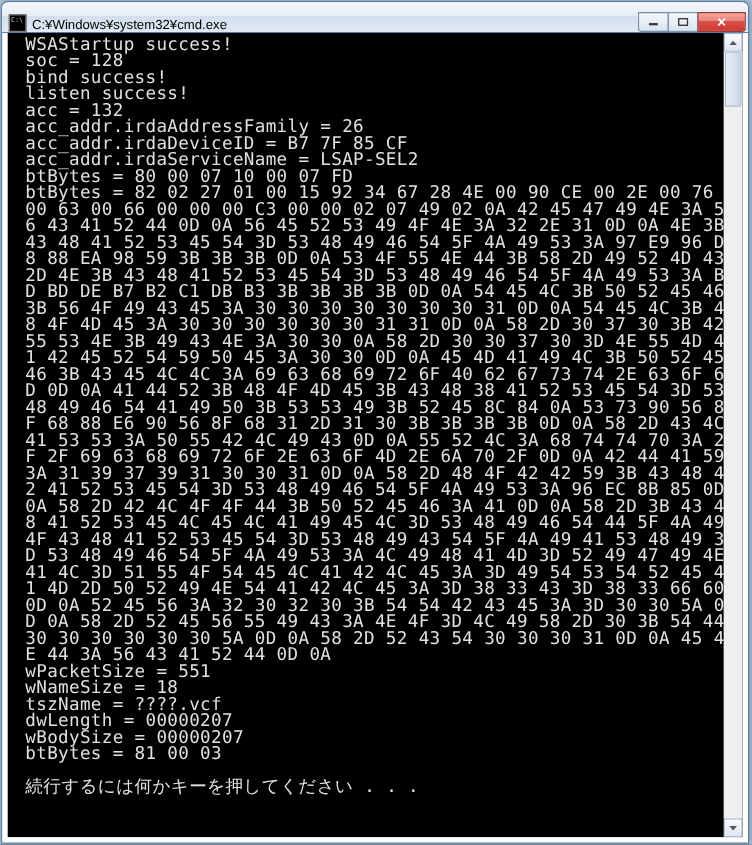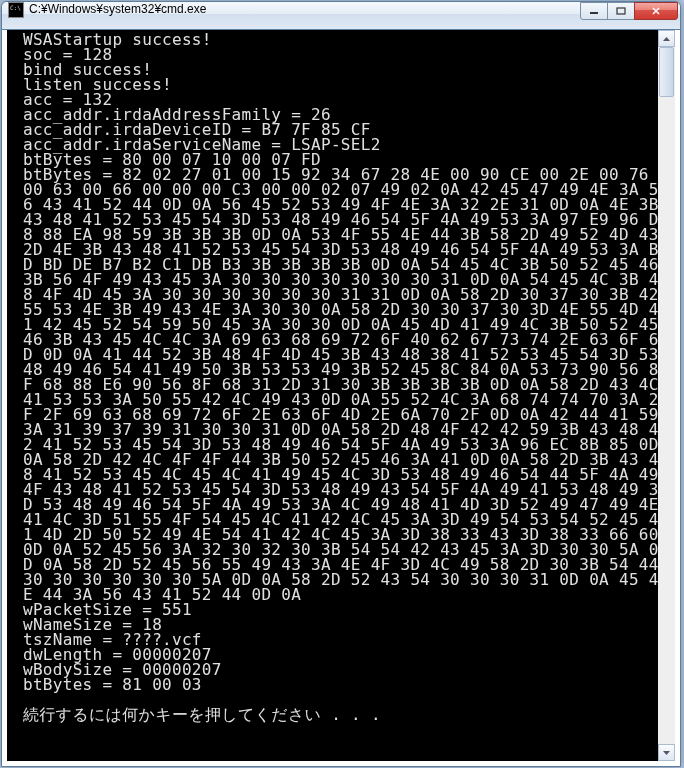--- a/index.html
+++ b/index.html
@@ -20,21 +20,21 @@
       border: 1px solid #5A7FA0;
       border-radius: 6px 6px 0 0;
       box-shadow: 0 0 8px rgba(0,0,0,0.3);
     }
     .titlebar {
       height: 28px;
       background: linear-gradient(to bottom, #F5F9FC 0%, #E4ECF5 45%, #D3DFEE 46%, #DFE9F5 100%);
       border-bottom: 1px solid #5A7FA0;
       border-radius: 6px 6px 0 0;
       display: flex;
-      align-items: flex-start;
+      align-items: flex-end;
       padding: 0 2px 0 6px;
     }
     .title-icon {
       width: 16px;
       height: 16px;
       background: #000;
       border: 1px solid #888;
       margin-right: 5px;
       position: relative;
     }

